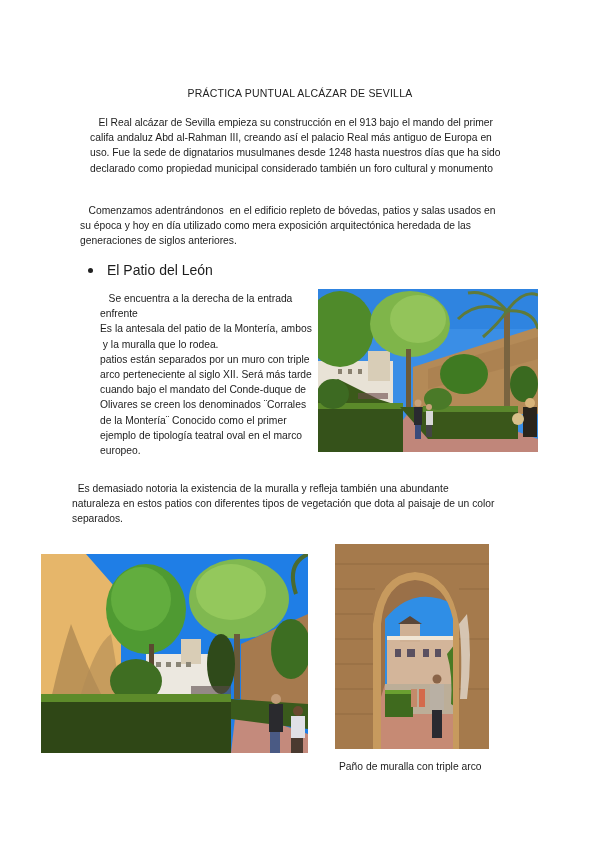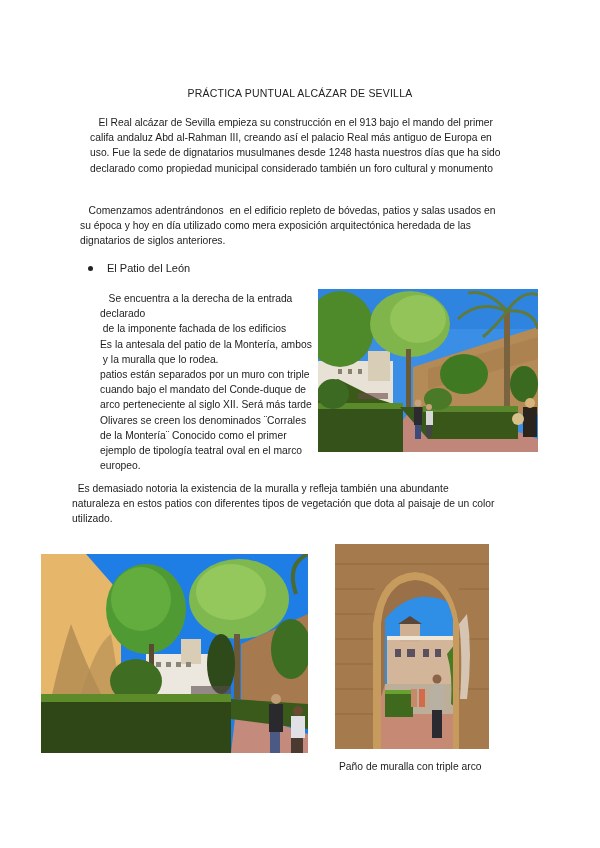--- a/index.html
+++ b/index.html
@@ -5,21 +5,21 @@
     html, body { margin: 0; padding: 0; background: #ffffff; }
     body { width: 600px; height: 848px; position: relative; overflow: hidden;
            font-family: "Liberation Sans", sans-serif; color: #1a1a1a; }
     .page { position: absolute; left: 0; top: 15px; width: 488px; height: 848px; background: #fff; }
     .title { position: absolute; left: 0; width: 600px; top: 72px; text-align: center;
              font-size: 10.5px; letter-spacing: 0.2px; color: #222; }
     .para { position: absolute; font-size: 10.3px; line-height: 15.2px; color: #1c1c1c; }
     .para span { display: block; white-space: pre; }
     .p1 { left: 72px; top: 100px; width: 460px; margin-left: 18px; }
     .p2 { left: 72px; top: 188px; width: 460px; margin-left: 8px; }
-    .bullet { position: absolute; left: 88px; top: 247px; font-size: 11px; color: #1c1c1c; display: flex; align-items: center; }
+    .bullet { position: absolute; left: 88px; top: 247px; font-size: 14px; color: #1c1c1c; display: flex; align-items: center; }
     .bullet .dot { width: 5px; height: 5px; border-radius: 50%; background: #222; margin-right: 14px; }
     .p3 { left: 72px; top: 276px; width: 236px; margin-left: 28px; }
     .p4 { left: 72px; top: 466px; width: 460px; }
     .caption { position: absolute; left: 339px; top: 746px; font-size: 10.3px; color: #1c1c1c; text-align: right; }
 
     .photo { position: absolute; overflow: hidden; }
     .photo svg { display: block; width: 100%; height: 100%; }
     .ph1 { left: 318px; top: 274px; width: 220px; height: 163px; }
     .ph2 { left: 41px; top: 539px; width: 267px; height: 199px; }
     .ph3 { left: 335px; top: 529px; width: 154px; height: 205px; }
@@ -34,37 +34,36 @@
   <div class="para p1">
     <span>   El Real alcázar de Sevilla empieza su construcción en el 913 bajo el mando del primer</span>
     <span>califa andaluz Abd al-Rahman III, creando así el palacio Real más antiguo de Europa en</span>
     <span>uso. Fue la sede de dignatarios musulmanes desde 1248 hasta nuestros días que ha sido</span>
     <span>declarado como propiedad municipal considerado también un foro cultural y monumento</span>
   </div>
 
   <div class="para p2">
     <span>   Comenzamos adentrándonos  en el edificio repleto de bóvedas, patios y salas usados en</span>
     <span>su época y hoy en día utilizado como mera exposición arquitectónica heredada de las</span>
-    <span>dignatarios de siglos anteriores.</span>
+    <span>generaciones de siglos anteriores.</span>
   </div>
 
   <div class="bullet">
     <span class="dot"></span>
     <span>El Patio del León</span>
   </div>
 
   <div class="para p3">
     <span>   Se encuentra a la derecha de la entrada</span>
-    <span>declarado</span>
-    <span> de la imponente fachada de los edificios</span>
+    <span>enfrente</span>
     <span>Es la antesala del patio de la Montería, ambos</span>
     <span> y la muralla que lo rodea.</span>
     <span>patios están separados por un muro con triple</span>
+    <span>arco perteneciente al siglo XII. Será más tarde</span>
     <span>cuando bajo el mandato del Conde-duque de</span>
-    <span>arco perteneciente al siglo XII. Será más tarde</span>
     <span>Olivares se creen los denominados ¨Corrales</span>
     <span>de la Montería¨ Conocido como el primer</span>
     <span>ejemplo de tipología teatral oval en el marco</span>
     <span>europeo.</span>
   </div>
 
   <div class="photo ph1" title="Patio del León con setos, árboles y muralla">
     <svg viewBox="0 0 220 163" preserveAspectRatio="none">
       <rect x="0" y="0" width="220" height="163" fill="#3a8ee6"></rect>
       <rect x="0" y="0" width="220" height="40" fill="#2f84e0"></rect>
@@ -113,21 +112,21 @@
       <rect x="205" y="118" width="14" height="30" fill="#2a241c"></rect>
       <circle cx="212" cy="114" r="5" fill="#d8b47a"></circle>
       <ellipse cx="200" cy="130" rx="6" ry="6" fill="#d8c08a"></ellipse>
       <rect x="40" y="104" width="30" height="6" fill="#6a4a4a" opacity="0.6"></rect>
     </svg>
   </div>
 
   <div class="para p4">
     <span>  Es demasiado notoria la existencia de la muralla y refleja también una abundante</span>
     <span>naturaleza en estos patios con diferentes tipos de vegetación que dota al paisaje de un color</span>
-    <span>utilizado.</span>
+    <span>separados.</span>
   </div>
 
   <div class="photo ph2" title="Jardín del patio con setos y árboles">
     <svg viewBox="0 0 267 199" preserveAspectRatio="none">
       <rect x="0" y="0" width="267" height="199" fill="#1f7ee6"></rect>
 
       <polygon points="0,0 45,0 80,40 80,140 0,150" fill="#e6b66a"></polygon>
       <path d="M10,145 Q20,100 30,70 Q45,110 60,140 Z" fill="#a98550" opacity="0.7"></path>
       <path d="M40,140 Q55,90 70,80 L80,140 Z" fill="#b08a55" opacity="0.6"></path>
 

